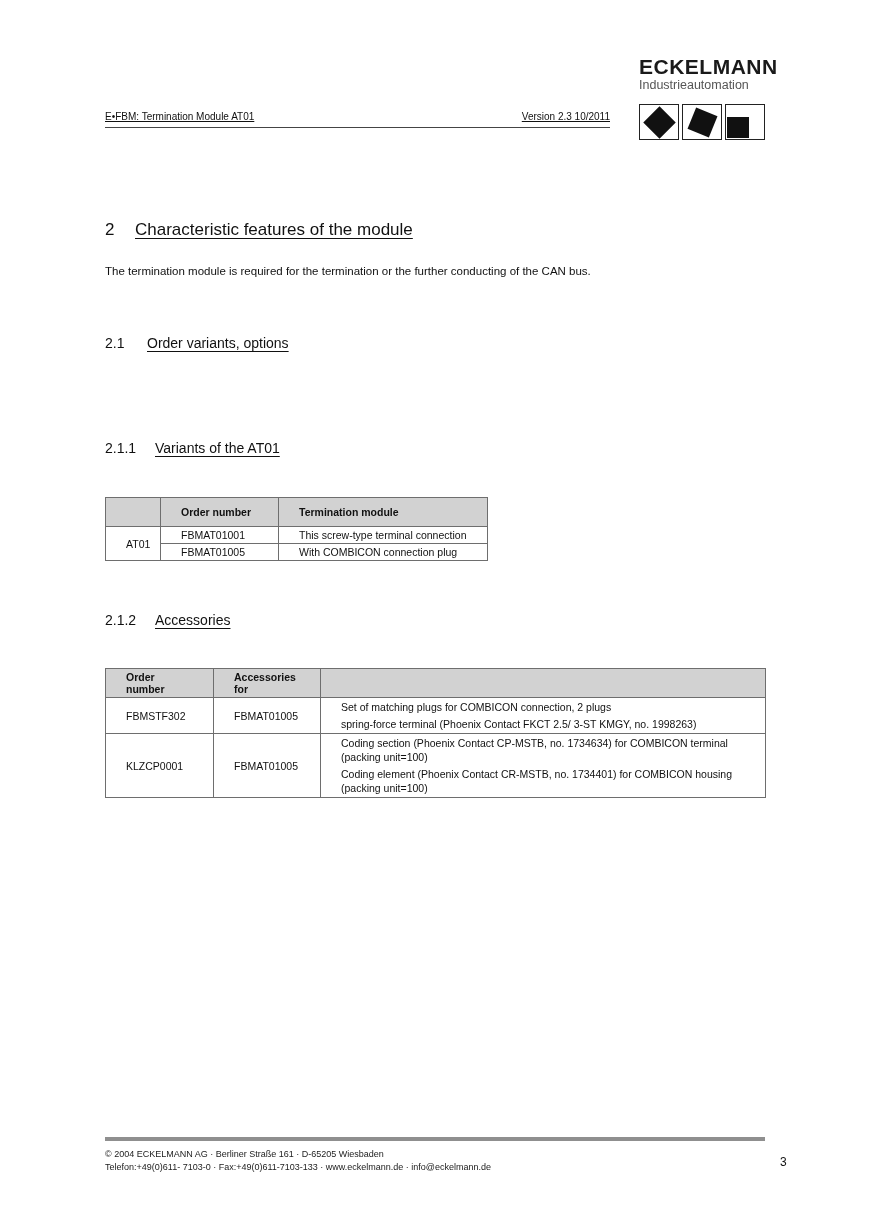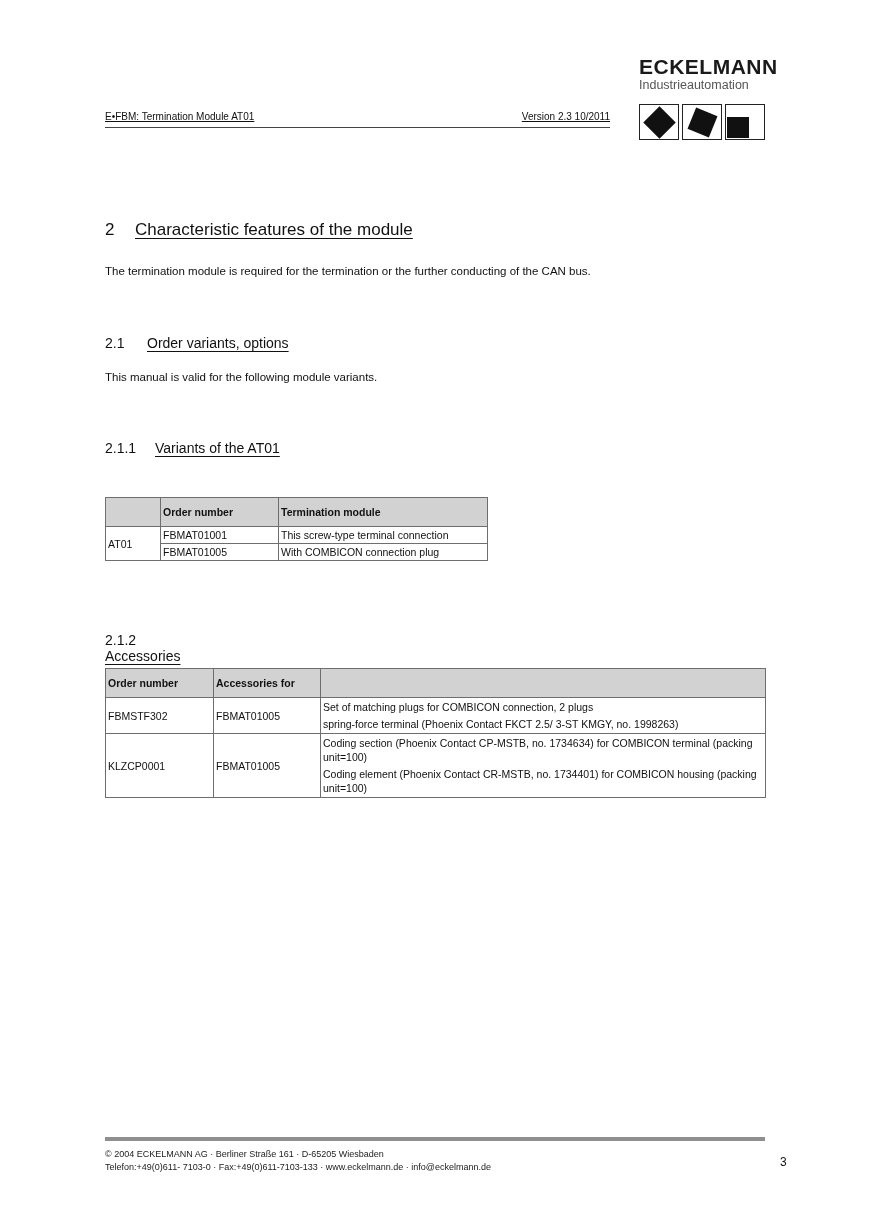--- a/index.html
+++ b/index.html
@@ -43,21 +43,21 @@
   .h2 .num { display:inline-block; width:30px; }
   .h3 { position:absolute; left:105px; font-size:14px; color:#111; display:flex; }
   .num-w42 { display:inline-block; width:42px; }
   .num-w50 { display:inline-block; width:50px; }
   .h-underline { text-decoration:underline; text-underline-offset:3px; }
 
   .para { position:absolute; left:105px; width:640px; font-size:11.5px; line-height:15px; color:#111; }
 
   
   table.tbl { position:absolute; border-collapse:collapse; table-layout:fixed; font-size:10.5px; color:#111; }
-  table.tbl th, table.tbl td { border:1px solid #6e6e6e; padding:2px 2px; text-align:left; vertical-align:middle; }
+  table.tbl th, table.tbl td { border:1px solid #6e6e6e; padding:2px 20px; text-align:left; vertical-align:middle; }
   table.tbl th { background:#d2d2d2; font-weight:bold; height:29px; }
 
   .tbl-variants { top:497px; left:105px; width:382px; }
   .tbl-variants .c1 { width:55px; }
   .tbl-variants .c2 { width:118px; }
   .tbl-variants .c3 { width:209px; }
   .tbl-variants td { height:17px; }
 
   .tbl-acc { top:668px; left:105px; width:660px; }
   .tbl-acc .c1 { width:108px; }
@@ -108,21 +108,20 @@
   <div class="h2" style="top:220px;">
     <span class="num">2</span>
     <span class="h-underline">Characteristic features of the module</span>
   </div>
   <div class="para" style="top:264px;">The termination module is required for the termination or the further conducting of the CAN bus.</div>
 
   <div class="h3" style="top:335px;">
     <span class="num-w42">2.1</span>
     <span class="h-underline">Order variants, options</span>
   </div>
-  <div class="para" style="top:370px;">This manual is valid for the following module variants.</div>
 
   <div class="h3" style="top:440px;">
     <span class="num-w50">2.1.1</span>
     <span class="h-underline">Variants of the AT01</span>
   </div>
 
   <table class="tbl tbl-variants">
     <tbody>
         <tr>
       <th class="c1"></th>
@@ -134,21 +133,21 @@
       <td>FBMAT01001</td>
       <td>This  screw-type terminal connection</td>
     </tr>
     <tr>
       <td>FBMAT01005</td>
       <td>With COMBICON connection plug</td>
     </tr>
   </tbody>
     </table>
 
-  <div class="h3" style="top:632px;flex-direction:column;">
+  <div class="h3" style="top:612px;">
     <span class="num-w50">2.1.2</span>
     <span class="h-underline">Accessories</span>
   </div>
 
   <table class="tbl tbl-acc">
     <tbody>
         <tr>
       <th class="c1">Order number</th>
       <th class="c2">Accessories for</th>
       <th class="c3"></th>

